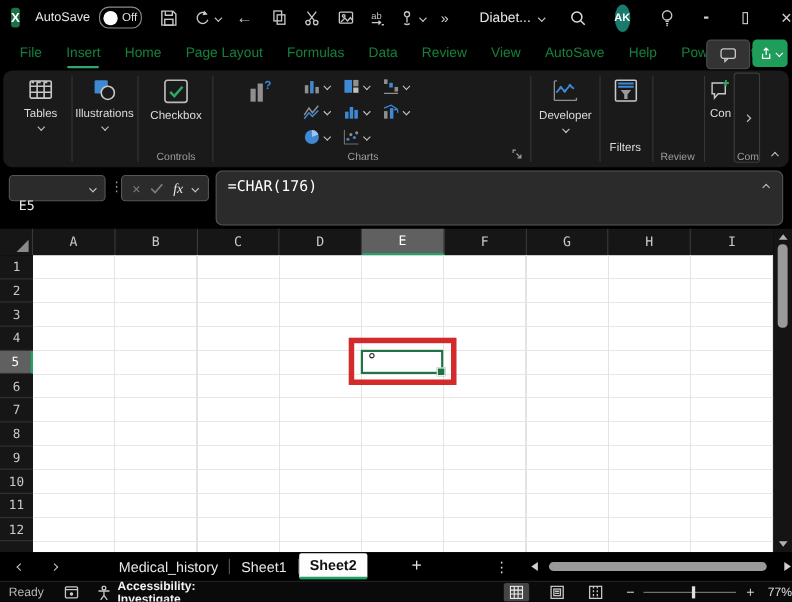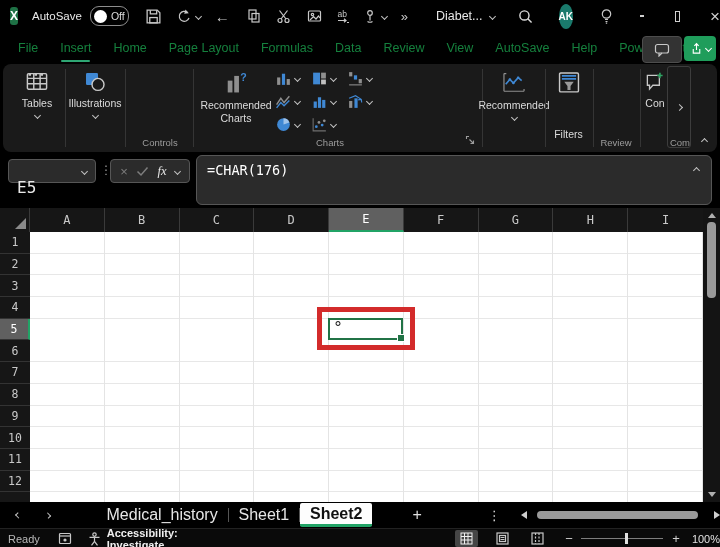--- a/index.html
+++ b/index.html
@@ -57,21 +57,21 @@
   #redbox{left:317px;top:307px;width:98px;height:43px;border:5px solid #d32b2b;box-sizing:border-box;z-index:6;}
   
   #vscroll{left:703px;top:208px;width:17px;height:294px;background:#141414;}
   .vthumb{position:absolute;left:4px;top:14px;width:9px;height:76px;background:#9a9a9a;border-radius:4px;}
   .tri-up{width:0;height:0;border-left:4px solid transparent;border-right:4px solid transparent;border-bottom:5px solid #b0b0b0;}
   .tri-down{width:0;height:0;border-left:4px solid transparent;border-right:4px solid transparent;border-top:5px solid #b0b0b0;}
   .tri-left{width:0;height:0;border-top:4px solid transparent;border-bottom:4px solid transparent;border-right:6px solid #cfcfcf;}
   .tri-right{width:0;height:0;border-top:4px solid transparent;border-bottom:4px solid transparent;border-left:6px solid #cfcfcf;}
   
   #sheetbar{left:0;top:502px;width:720px;height:26px;background:#000;display:flex;align-items:center;}
-  .stab{font-size:16px;color:#e6e6e6;padding:0 10px;white-space:nowrap;}
+  .stab{font-size:13px;color:#e6e6e6;padding:0 10px;white-space:nowrap;}
   .stab.active{background:#fdfdfd;color:#111;font-weight:bold;height:24px;display:flex;align-items:center;border-radius:2px;border-bottom:3px solid #21a366;box-sizing:border-box;}
   .tsep{width:1px;height:14px;background:#555;}
   #hscrollthumb{width:198px;height:8px;background:#9a9a9a;border-radius:4px;}
   
   #statusbar{left:0;top:528px;width:720px;height:19px;background:#0a0a0a;border-top:1px solid #222;display:flex;align-items:center;font-size:11px;color:#b8b8b8;}
   .viewbtn{width:24px;height:17px;display:flex;align-items:center;justify-content:center;}
   .viewbtn.sel{background:#454545;border-radius:2px;}
 </style>
 </head>
 <body>
@@ -202,30 +202,36 @@
     <div class="rbtn" style="left:64px;width:56px;">
       <svg width="24" height="24" viewBox="0 0 20 20">
           <rect x="2.5" y="2.5" width="10" height="10" rx="1" fill="#3f88d4"></rect>
           <circle cx="12.5" cy="12" r="5" fill="#1a1a1a" stroke="#c8c8c8" stroke-width="1.2"></circle>
         </svg>
       <span class="rlabel">Illustrations</span>
       <span class="cv"></span>
     </div>
     <div class="rsep" style="left:122px;"></div>
 
+    <div class="rbtn" style="left:126px;width:62px;">
+      <svg width="26" height="26" viewBox="0 0 22 22">
+          <rect x="2.5" y="2.5" width="17" height="17" rx="2" fill="none" stroke="#b9b9b9" stroke-width="1.3"></rect>
+          <path d="M6.5 11.5 l3.2 3.2 L16 7.5" fill="none" stroke="#2fa463" stroke-width="2"></path>
+        </svg>
+      <span class="rlabel">Checkbox</span>
+    </div>
     <div class="glabel" style="left:126px;width:62px;">Controls</div>
     <div class="rsep" style="left:190px;"></div>
 
     <div class="rbtn" style="left:193px;width:80px;">
       <svg width="26" height="26" viewBox="0 0 22 22">
           <rect x="4" y="9" width="4" height="10" fill="#8f8f8f"></rect>
           <rect x="9.5" y="5" width="4" height="14" fill="#8f8f8f"></rect>
           <text x="14.5" y="9" font-size="9" fill="#3f88d4" font-family="Liberation Sans, sans-serif" font-weight="bold">?</text>
         </svg>
-      <span class="rlabel">Recommended Charts</span>
     </div>
 
     <div class="mini" style="left:272px;top:6px;">
       <svg width="17" height="17" viewBox="0 0 16 16">
           <rect x="2" y="7" width="3" height="7" fill="#8f8f8f"></rect>
           <rect x="6.5" y="3.5" width="3" height="10.5" fill="#3f88d4"></rect>
           <rect x="11" y="8.5" width="3" height="5.5" fill="#8f8f8f"></rect>
         </svg>
       <span class="cv"></span>
     </div>
@@ -297,21 +303,21 @@
     <div class="rsep" style="left:479px;"></div>
 
     <div class="rbtn" style="left:482px;width:58px;">
       <svg width="26" height="26" viewBox="0 0 22 22">
           <path d="M2.5 3 v15 M2.5 18 h17 M2.5 3 h2 M19.5 18 v-2" stroke="#8f8f8f" fill="none"></path>
           <path d="M4 12 l3.5-4 3 3 4-4.5 3 2.5" fill="none" stroke="#3f88d4" stroke-width="1.4"></path>
           <circle cx="7.5" cy="8" r="1.1" fill="#3f88d4"></circle>
           <circle cx="10.5" cy="11" r="1.1" fill="#3f88d4"></circle>
           <circle cx="14.5" cy="6.5" r="1.1" fill="#3f88d4"></circle>
         </svg>
-      <span class="rlabel">Recommended</span>
+      <span class="rlabel">Developer</span>
       <span class="cv"></span>
     </div>
     <div class="rsep" style="left:542px;"></div>
 
     <div class="rbtn" style="left:543px;width:45px;gap:32px;">
       <svg width="26" height="26" viewBox="0 0 22 22">
           <rect class="ic" x="3" y="2.5" width="16" height="16" rx="1"></rect>
           <path d="M5 5 h12 M5 7.5 h12" stroke="#3f88d4" stroke-width="1.4"></path>
           <polygon points="7,10 15,10 12.3,13.5 12.3,17 9.7,17 9.7,13.5" fill="#9a9a9a"></polygon>
         </svg>
@@ -334,21 +340,21 @@
 
     <div class="abs" style="left:664px;top:2px;width:22px;height:80px;border:1px solid #3d3d3d;border-radius:3px;display:flex;align-items:center;justify-content:center;">
       <span class="cv right"></span>
     </div>
     <div class="abs" style="left:692px;top:70px;width:18px;height:14px;display:flex;align-items:center;justify-content:center;">
       <span class="cv up"></span>
     </div>
   </div>
 
   <div class="abs fbox" style="left:8px;top:159px;width:88px;height:24px;padding:0 8px;justify-content:space-between;">
-    <span class="mono" style="font-size:16px;margin-top:32px;">E5</span>
+    <span class="mono" style="font-size:12px;margin-top:32px;">E5</span>
     <span class="cv"></span>
   </div>
   <span class="abs" style="left:100px;top:163px;color:#9a9a9a;font-size:12px;">⋮</span>
   <div class="abs fbox" style="left:110px;top:159px;width:80px;height:24px;justify-content:space-around;padding:0 5px;">
     <span style="color:#7d7d7d;font-size:13px;">×</span>
     <svg width="13" height="11" viewBox="0 0 13 11">
         <path d="M1.5 5.5 l3.5 3.5 L11.5 1.5" fill="none" stroke="#7d7d7d" stroke-width="1.5"></path>
       </svg>
     <span style="color:#e8e8e8;font-size:12.5px;font-style:italic;font-family:'Liberation Serif',serif;">fx</span>
     <span class="cv"></span>
@@ -451,16 +457,16 @@
       <svg width="13" height="13" viewBox="0 0 13 13">
           <rect class="ic" x="1" y="1" width="11" height="11"></rect>
           <path class="ic" d="M4.5 1 v11 M8 1 v11" stroke-dasharray="2 1.5"></path>
         </svg>
     </span>
     <span style="margin-left:16px;color:#cfcfcf;font-size:13px;">−</span>
     <span style="margin-left:8px;width:86px;height:1px;background:#7d7d7d;position:relative;display:inline-block;">
       <span style="position:absolute;left:44px;top:-5px;width:3px;height:11px;background:#e0e0e0;"></span>
     </span>
     <span style="margin-left:9px;color:#cfcfcf;font-size:13px;">+</span>
-    <span style="margin-left:12px;color:#e0e0e0;">100%</span>
+    <span style="margin-left:12px;color:#e0e0e0;">77%</span>
   </div>
 
 </div>
 
 </body></html>

